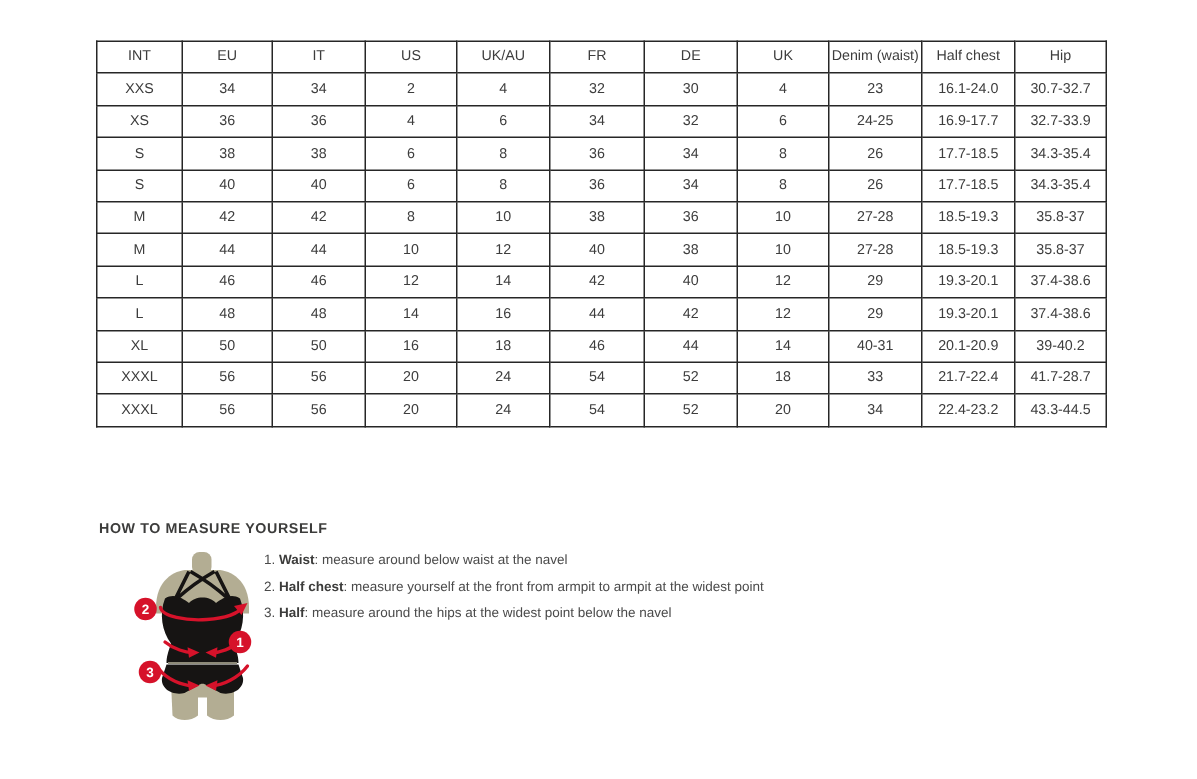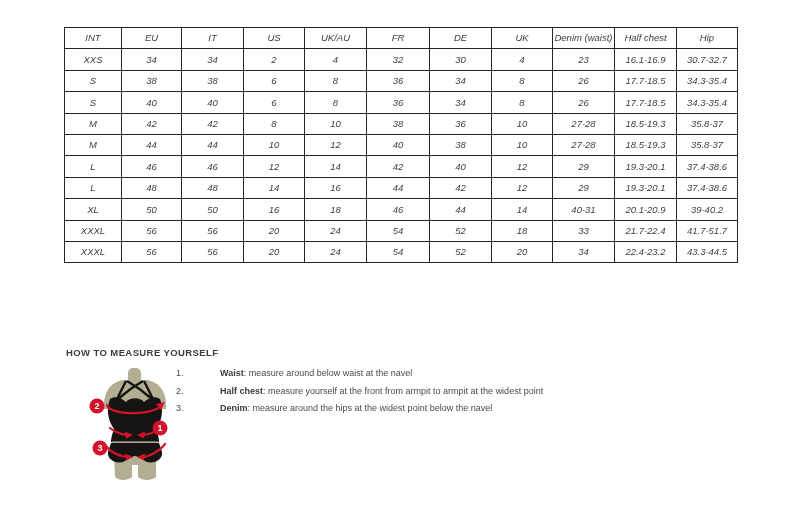--- a/index.html
+++ b/index.html
@@ -3,39 +3,39 @@
 <meta charset="utf-8">
 <style>
   html,body{margin:0;padding:0;background:#ffffff;}
   body{width:798px;height:519px;font-family:"Liberation Sans",sans-serif;}
   .page{position:relative;width:798px;height:519px;background:#ffffff;overflow:hidden;}
 
   
   table.size-chart{
     position:absolute;left:64px;top:27px;width:673px;
     border-collapse:collapse;table-layout:fixed;
-    font-size:9.5px;color:#3d3d3d;font-style:italic;
+    font-size:9.5px;color:#3d3d3d;
   }
   table.size-chart th,table.size-chart td{
     border:1px solid #262626;text-align:center;vertical-align:middle;
     height:20.4px;padding:0;font-weight:400;line-height:1;overflow:hidden;
     white-space:nowrap;
   }
 
   
   .measure-heading{
     position:absolute;left:66px;top:347px;margin:0;
     font-size:9.5px;font-weight:bold;letter-spacing:.4px;color:#3c3c3b;
   }
   .measure-steps{
     position:absolute;left:176px;top:365px;
     font-size:9px;color:#4a4a4a;
   }
   .measure-step{line-height:17.5px;white-space:nowrap;}
-  .measure-step b{color:#3c3c3b;margin-left:34px;}
+  .measure-step b{color:#3c3c3b;}
   .mannequin{
     position:absolute;left:80px;top:365px;width:110px;height:118px;
   }
   .badge-num{font-size:9px;font-weight:bold;fill:#ffffff;text-anchor:middle;
     font-family:"Liberation Sans",sans-serif;}
 </style>
 </head>
 <body>
 
 <div class="page">
@@ -73,22 +73,35 @@
         <tr>
           <td>XXS</td>
           <td>34</td>
           <td>34</td>
           <td>2</td>
           <td>4</td>
           <td>32</td>
           <td>30</td>
           <td>4</td>
           <td>23</td>
-          <td>16.1-16.9</td>
+          <td>16.1-24.0</td>
           <td>30.7-32.7</td>
+        </tr>
+        <tr>
+          <td>XS</td>
+          <td>36</td>
+          <td>36</td>
+          <td>4</td>
+          <td>6</td>
+          <td>34</td>
+          <td>32</td>
+          <td>6</td>
+          <td>24-25</td>
+          <td>16.9-17.7</td>
+          <td>32.7-33.9</td>
         </tr>
         <tr>
           <td>S</td>
           <td>38</td>
           <td>38</td>
           <td>6</td>
           <td>8</td>
           <td>36</td>
           <td>34</td>
           <td>8</td>
@@ -178,21 +191,21 @@
           <td>XXXL</td>
           <td>56</td>
           <td>56</td>
           <td>20</td>
           <td>24</td>
           <td>54</td>
           <td>52</td>
           <td>18</td>
           <td>33</td>
           <td>21.7-22.4</td>
-          <td>41.7-51.7</td>
+          <td>41.7-28.7</td>
         </tr>
         <tr>
           <td>XXXL</td>
           <td>56</td>
           <td>56</td>
           <td>20</td>
           <td>24</td>
           <td>54</td>
           <td>52</td>
           <td>20</td>
@@ -245,16 +258,16 @@
       <circle cx="80" cy="63" r="7.5" fill="#d6122a"></circle>
       <text x="80" y="66.2" class="badge-num">1</text>
       <circle cx="20" cy="83" r="7.5" fill="#d6122a"></circle>
       <text x="20" y="86.2" class="badge-num">3</text>
     </g>
   </svg>
 
   <div class="measure-steps">
       <div class="measure-step"><span>1. </span><b>Waist</b><span>: measure around below waist at the navel</span></div>
       <div class="measure-step"><span>2. </span><b>Half chest</b><span>: measure yourself at the front from armpit to armpit at the widest point</span></div>
-      <div class="measure-step"><span>3. </span><b>Denim</b><span>: measure around the hips at the widest point below the navel</span></div>
+      <div class="measure-step"><span>3. </span><b>Half</b><span>: measure around the hips at the widest point below the navel</span></div>
     </div>
 
 </div>
 
 </body></html>

